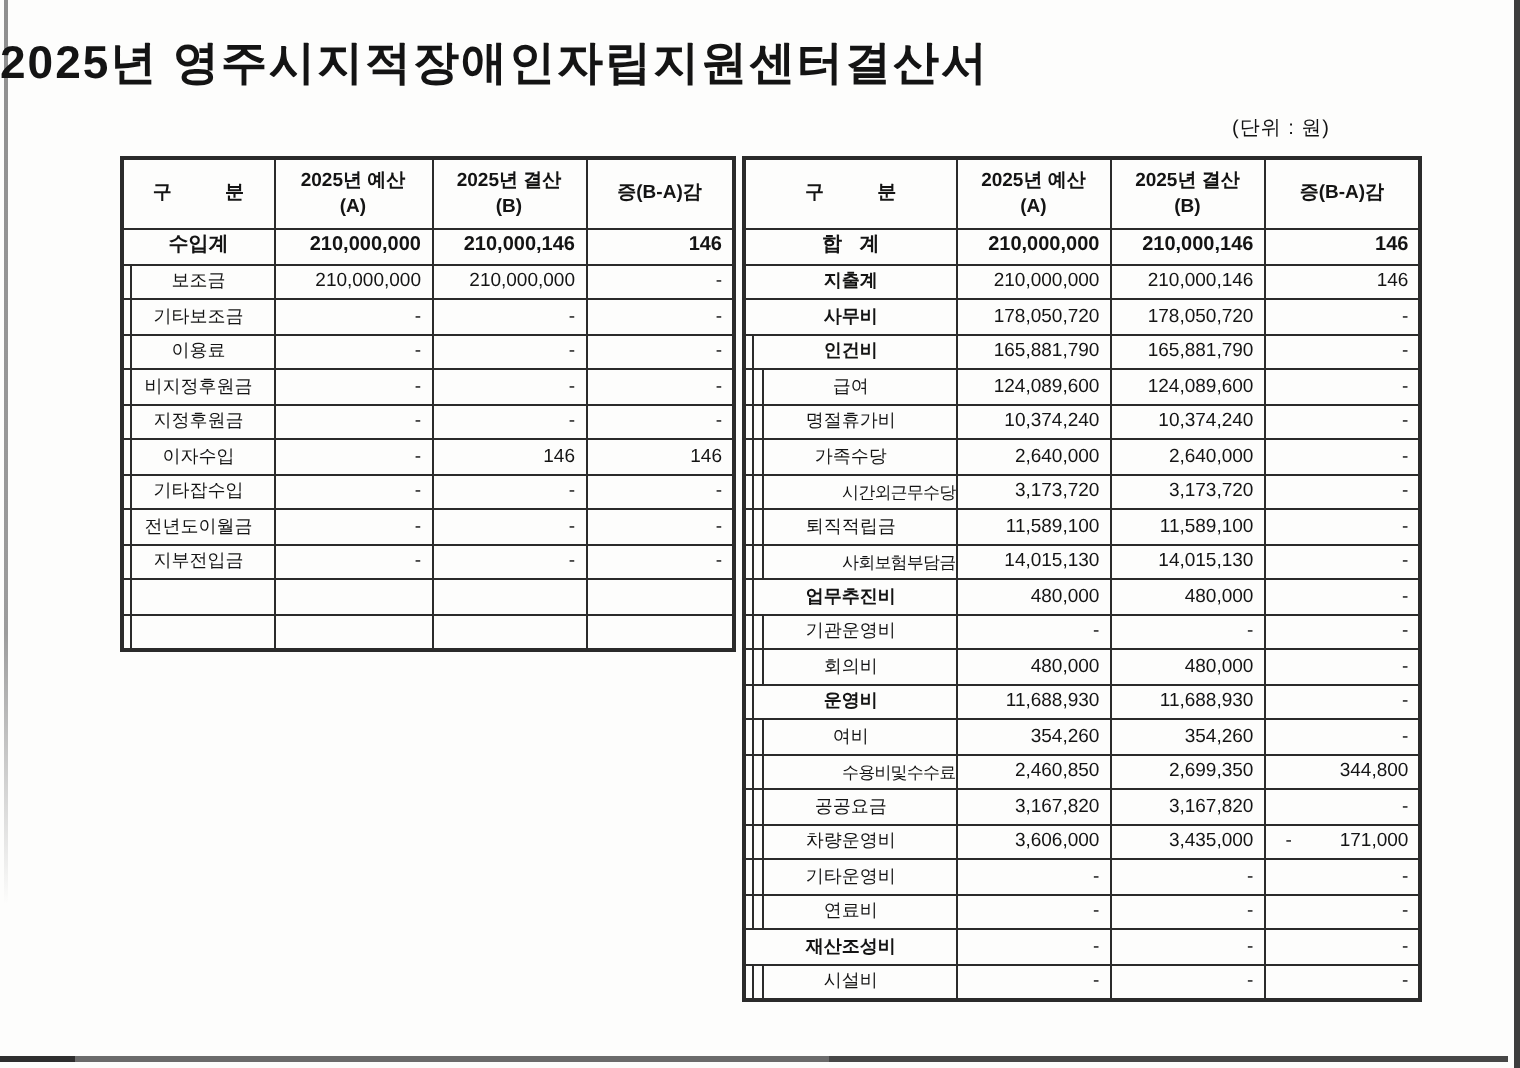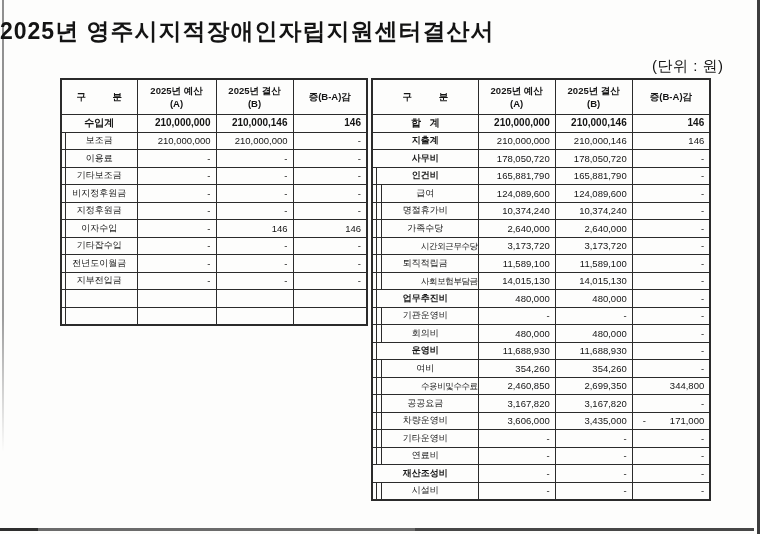--- a/index.html
+++ b/index.html
@@ -1,21 +1,21 @@
 <!DOCTYPE html>
 <html style="--paper: #fdfdfc; --ink: #141414; --border: #2b2b2b;"><head>
 <meta charset="utf-8">
 <style>
   html,body{margin:0;padding:0;}
   body{width:760px;height:534px;overflow:hidden;background:#e9e9e9;}
   .page{position:relative;width:760px;height:534px;background:var(--paper,#fdfdfc);
         font-family:"Liberation Sans","DejaVu Sans",sans-serif;color:var(--ink,#141414);}
   .title{position:absolute;top:16px;left:0;width:100%;margin:0;text-align:left;
          font-size:23px;font-weight:bold;letter-spacing:1px;}
-  .unit{position:absolute;top:57px;left:652px;font-size:15px;letter-spacing:.5px;}
+  .unit{position:absolute;top:57px;left:616px;font-size:10px;letter-spacing:.5px;}
   table.fin{position:absolute;border-collapse:collapse;table-layout:fixed;
             border:2px solid var(--border,#2b2b2b);background:var(--paper,#fdfdfc);}
   #tbl-income{left:60px;top:78px;}
   #tbl-expense{left:371px;top:78px;}
   .fin th,.fin td{border:1px solid var(--border,#2b2b2b);overflow:hidden;
                   white-space:nowrap;line-height:1;padding:0;}
   .fin th{height:34px;font-size:9.5px;font-weight:bold;text-align:center;line-height:1.4;}
   .h-cat{word-spacing:24px;}
   .fin tbody td{height:16.5px;}
   td.cat{text-align:center;font-size:9px;word-spacing:6px;}
@@ -72,27 +72,27 @@
           <td class="num">210,000,146</td>
           <td class="num">146</td>
         </tr>
         <tr>
           <td class="cat lvl1">보조금</td>
           <td class="num">210,000,000</td>
           <td class="num">210,000,000</td>
           <td class="num">-</td>
         </tr>
         <tr>
+          <td class="cat lvl1">기타보조금</td>
+          <td class="num">-</td>
+          <td class="num">-</td>
+          <td class="num">-</td>
+        </tr>
+        <tr>
           <td class="cat lvl1">이용료</td>
-          <td class="num">-</td>
-          <td class="num">-</td>
-          <td class="num">-</td>
-        </tr>
-        <tr>
-          <td class="cat lvl1">기타보조금</td>
           <td class="num">-</td>
           <td class="num">-</td>
           <td class="num">-</td>
         </tr>
         <tr>
           <td class="cat lvl1">비지정후원금</td>
           <td class="num">-</td>
           <td class="num">-</td>
           <td class="num">-</td>
         </tr>

